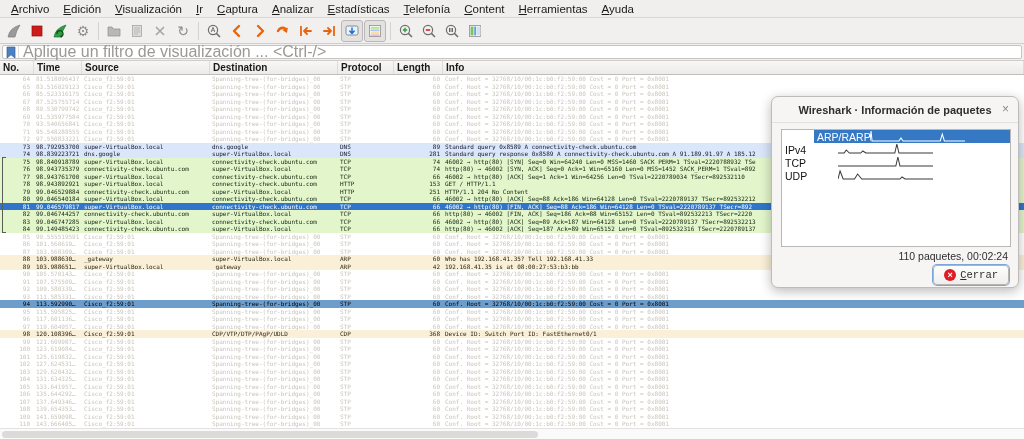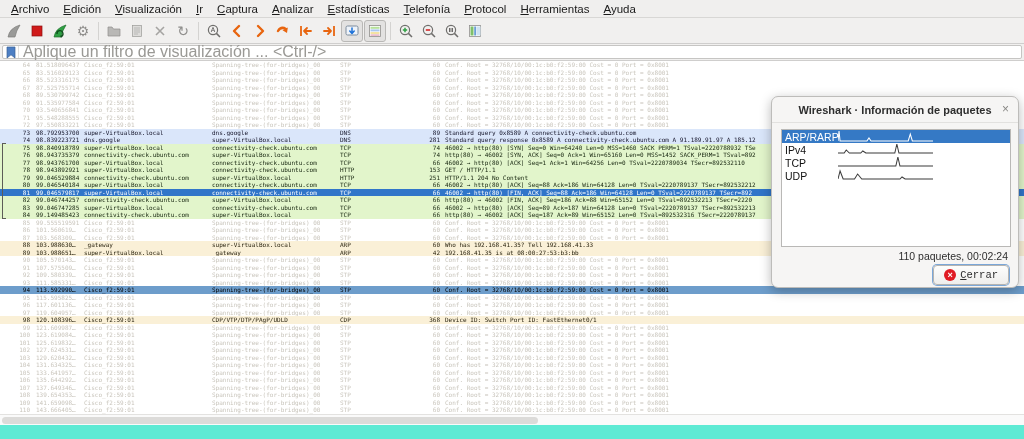--- a/index.html
+++ b/index.html
@@ -1,18 +1,18 @@
 <!DOCTYPE html>
 <html><head>
 <meta charset="utf-8">
 <style>
   * { margin:0; padding:0; box-sizing:border-box; }
   html,body { width:1024px; height:439px; overflow:hidden; background:#fff;
               font-family:"Liberation Sans", sans-serif; }
-  .app { position:relative; width:1024px; height:439px; background:#5eead4; }
+  .app { position:relative; width:1024px; height:439px; background:#a16207;border-radius:17px; }
 
   
   .menubar { height:18px; background:#f0efee; border-bottom:1px solid #d8d7d5;
              display:flex; align-items:center; padding-left:4px; }
   .menubar .mitem { display:inline-block; font-size:11.5px; color:#1a1a1a;
                     padding:1px 7px; cursor:default; }
   .menubar .mitem::first-letter { text-decoration:underline; }
 
   
   .toolbar { height:26px; background:#f1f0ef; border-bottom:1px solid #cfcecd;
@@ -74,21 +74,21 @@
                position:relative; border-bottom:1px solid #e2e1df; }
   .dtitle { font-size:11px; font-weight:700; color:#2e2e2e; }
   .dclose { position:absolute; right:9px; top:5px; font-size:12px; color:#8a8986;
             line-height:14px; }
   .dlist { position:absolute; left:9px; top:32px; width:230px; height:118px;
            background:#fff; border:1px solid #b9b8b6; overflow:hidden; }
   .drow { height:13px; display:flex; align-items:center; font-size:10.5px; color:#111; }
   .drow .dlabel { width:48px; padding-left:3px; white-space:nowrap; }
   .drow .spark { width:95px; height:13px; margin-left:8px; }
   .drow polyline { stroke:#3b3b3b; }
-  .drow.selected { background:#3579c5; color:#fff; }
+  .drow.selected { background:#3579c5; color:#fff;margin-left:32px; }
   .drow.selected polyline { stroke:#fff; }
   .dstats { position:absolute; right:10px; top:153px; font-size:10.5px; color:#2e2e2e;margin-left:48px; }
   .dbuttons { position:absolute; right:9px; top:168px; display:flex; gap:7px; }
   .dbtn { height:20px; display:flex; align-items:center; gap:4px; padding:0 10px;
           background:linear-gradient(#fdfdfc,#efeeec); border:1px solid #b5b4b1;
           border-radius:4px; font-size:10.5px; color:#2e2e2e; }
   .dbtn .blabel { display:inline-block;font-family:Liberation Mono, monospace; }
   .dbtn.focus { box-shadow:0 0 0 1px #7ba7d8; }
   .dbtn.focus .blabel::first-letter { text-decoration:underline; }
   .closer-ico { width:12px; height:12px; border-radius:50%; background:#e01b24;
@@ -102,21 +102,21 @@
 
   <div class="menubar">
     <span class="mitem">Archivo</span>
     <span class="mitem">Edición</span>
     <span class="mitem">Visualización</span>
     <span class="mitem">Ir</span>
     <span class="mitem">Captura</span>
     <span class="mitem">Analizar</span>
     <span class="mitem">Estadísticas</span>
     <span class="mitem">Telefonía</span>
-    <span class="mitem">Protocol</span>
+    <span class="mitem">Content</span>
     <span class="mitem">Herramientas</span>
     <span class="mitem">Ayuda</span>
   </div>
 
   <div class="toolbar">
     <span class="tbtn">
       <svg width="16" height="16" viewBox="0 0 16 16">
           <path d="M2,14 Q3.5,5 14,2 Q10,8 9,14 Z" fill="#9a9a98" stroke="#7d7c7a" stroke-width="0.7"></path>
         </svg>
     </span>
@@ -242,20 +242,29 @@
     <div class="filterbox">
       <span class="fbookmark">
         <svg width="10" height="13" viewBox="0 0 10 13">
             <path d="M1,1 h8 v11 l-4,-3.2 L1,12 Z" fill="#4d7fc4" stroke="#3b6296" stroke-width="0.7"></path>
           </svg>
       </span>
       <input type="text" value="" placeholder="Aplique un filtro de visualización ... &lt;Ctrl-/&gt;" style="">
     </div>
   </div>
 
+  <div class="colheader grid7">
+    <div>No.</div>
+    <div>Time</div>
+    <div>Source</div>
+    <div>Destination</div>
+    <div>Protocol</div>
+    <div>Length</div>
+    <div>Info</div>
+  </div>
 
   <div class="plist">
     <div class="bracket"></div>
   <div class="prow grid7 stp">
     <div class="no">64</div>
     <div class="time">81.518096437</div>
     <div class="src">Cisco_f2:59:01</div>
     <div class="dst">Spanning-tree-(for-bridges)_00</div>
     <div class="proto">STP</div>
     <div class="len">60</div>

